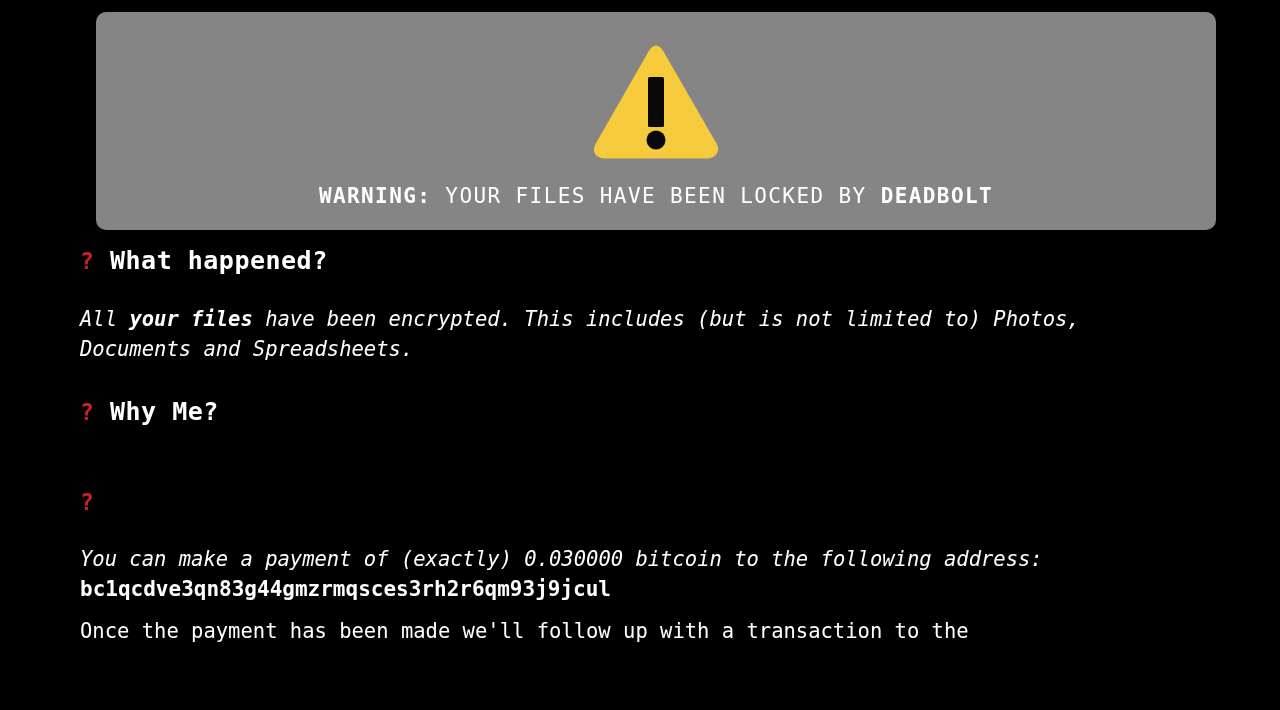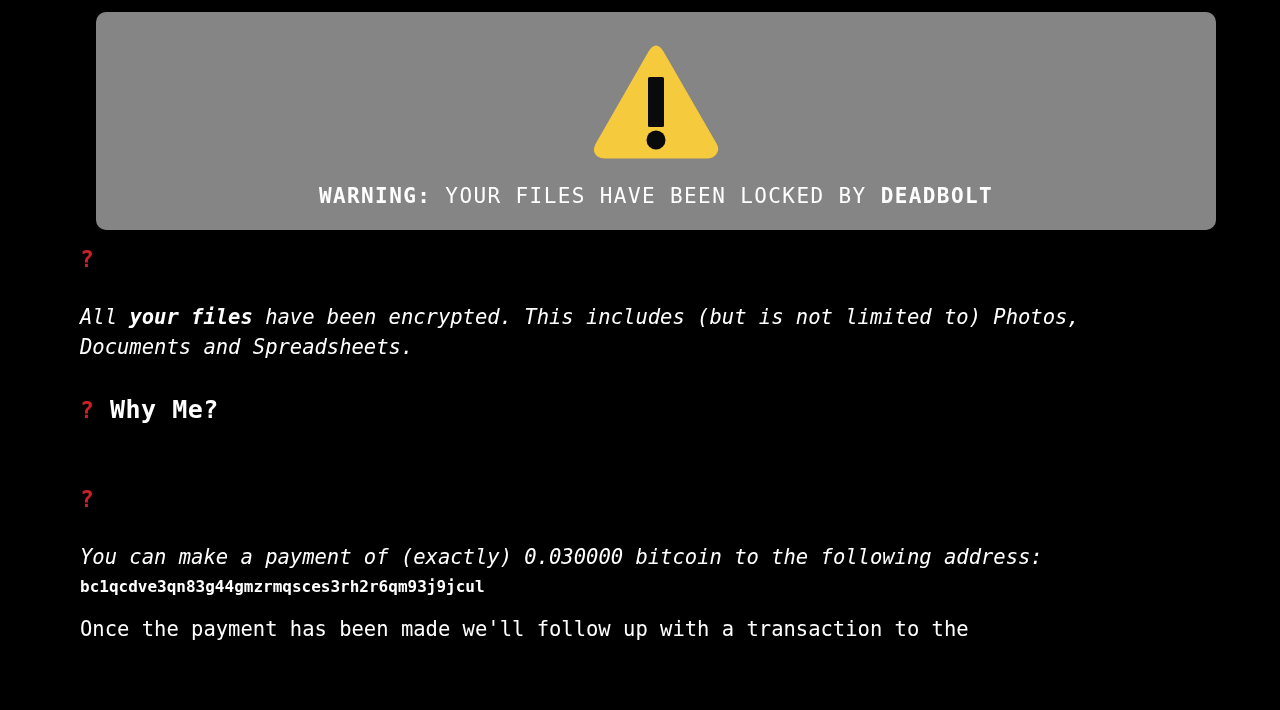--- a/index.html
+++ b/index.html
@@ -98,21 +98,21 @@
     color: #ffffff;
     letter-spacing: 0px;
     white-space: pre-wrap;
     word-break: break-word;
     font-style: italic;
   }
   .para .b { font-weight: bold; }
 
   .addr {
     font-family: "DejaVu Sans Mono", monospace;
-    font-size: 16px;
+    font-size: 21px;
     line-height: 30px;
     font-weight: bold;
     color: #ffffff;
     white-space: pre;
   }
 
   .gap-after-head { height: 28px; }
   .gap-between { height: 32px; }
 
   .clipped {
@@ -138,20 +138,21 @@
       </svg>
     </div>
     <div class="banner-title"><span class="b">WARNING:</span><span class="n"> YOUR FILES HAVE BEEN LOCKED BY </span><span class="b">DEADBOLT</span></div>
   </div>
 
   <div class="content">
 
     <div class="section">
       <div class="heading">
         <span class="qmark">?</span>
+        <span class="heading-text">What happened?</span>
       </div>
       <div class="gap-after-head"></div>
       <div class="para"><span>All </span><span class="b">your files</span><span> have been encrypted. This includes (but is not limited to) Photos, Documents and Spreadsheets.</span></div>
     </div>
 
     <div class="gap-between"></div>
 
     <div class="section">
       <div class="heading">
         <span class="qmark">?</span>

